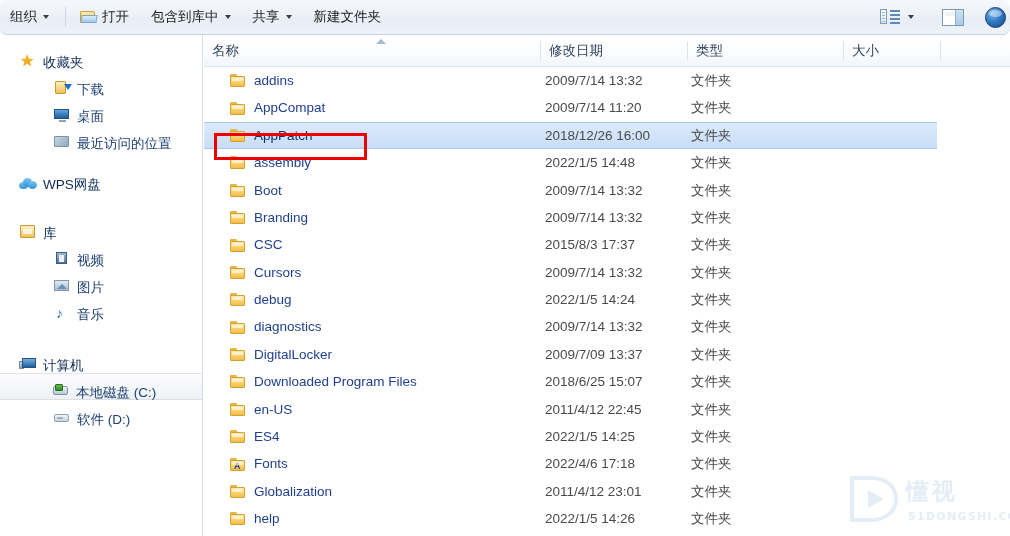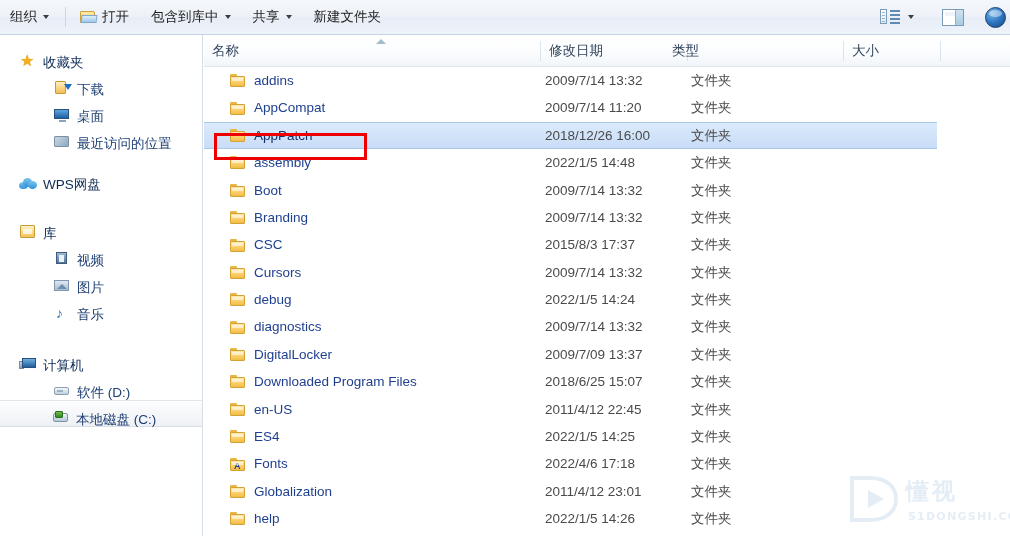--- a/index.html
+++ b/index.html
@@ -25,20 +25,21 @@
   .toolbar {
     position: absolute;
     top: 0; left: 0;
     width: 1010px;
     height: 35px;
     background: linear-gradient(to bottom, #f4f7fb 0%, #eef2f8 48%, #e7edf6 52%, #eef3f9 100%);
     border-bottom: 1px solid #c3d2e4;
     display: flex;
     align-items: center;
     box-sizing: border-box;
+    border-radius: 7px;
   }
   .tb-item {
     display: flex;
     align-items: center;
     height: 24px;
     padding: 0 9px;
     margin-right: 2px;
     border: 1px solid transparent;
     border-radius: 3px;
     color: #1d1d1d;
@@ -714,47 +715,47 @@
 
     <div class="nav-row header-row">
       <span class="nav-icon">
         <i class="g-pc">
             <span class="tow"></span>
             <span class="scr"></span>
           </i>
       </span>
       <span class="nav-label">计算机</span>
     </div>
+    <div class="nav-row child selected">
+      <span class="nav-icon">
+          <i class="g-drivec"></i>
+        </span>
+      <span class="nav-label">本地磁盘 (C:)</span>
+    </div>
     <div class="nav-row child">
       <span class="nav-icon">
           <i class="g-drive"></i>
         </span>
       <span class="nav-label">软件 (D:)</span>
-    </div>
-    <div class="nav-row child selected">
-      <span class="nav-icon">
-          <i class="g-drivec"></i>
-        </span>
-      <span class="nav-label">本地磁盘 (C:)</span>
     </div>
   </div>
 
   <div class="content">
 
     <div class="col-header">
       <div class="col-cell" style="left:0;width:336px;">
         <span>名称</span>
       </div>
       <div class="sort-arrow"></div>
       <div class="col-div" style="left:336px;"></div>
       <div class="col-cell" style="left:337px;width:146px;">
         <span>修改日期</span>
       </div>
       <div class="col-div" style="left:483px;"></div>
-      <div class="col-cell" style="left:460px;width:155px;text-align:center;">
+      <div class="col-cell" style="left:484px;width:155px;text-align:center;">
         <span>类型</span>
       </div>
       <div class="col-div" style="left:639px;"></div>
       <div class="col-cell" style="left:640px;width:96px;">
         <span>大小</span>
       </div>
       <div class="col-div" style="left:736px;"></div>
     </div>
 
     <div class="rows" id="rows">

